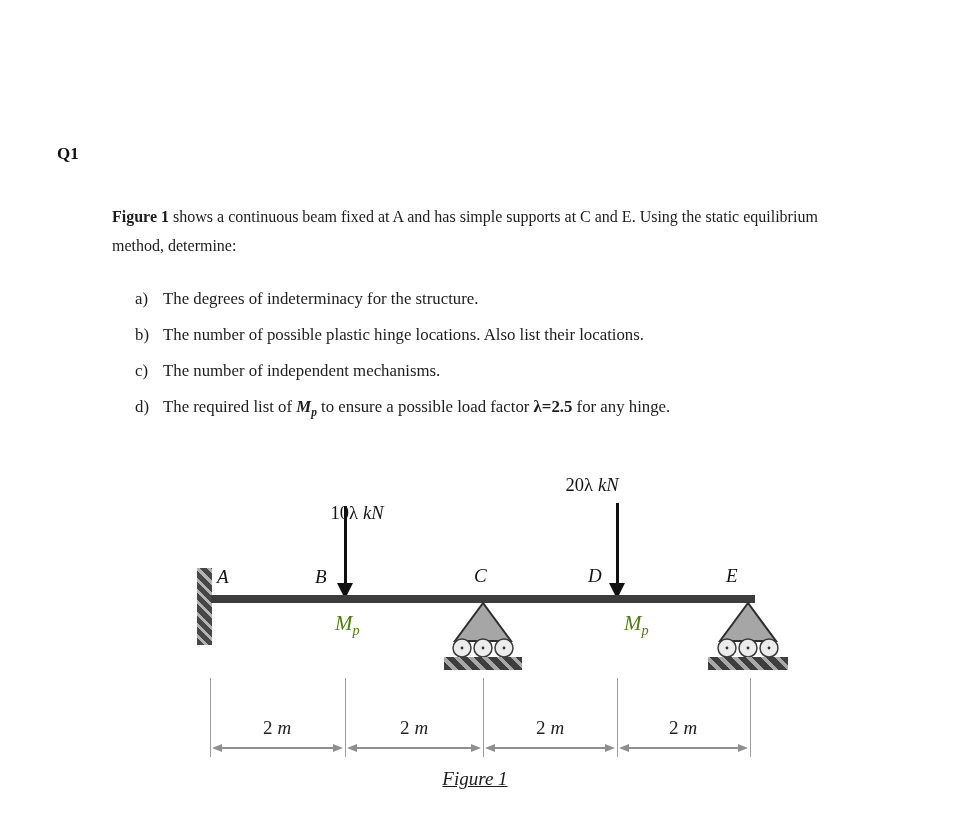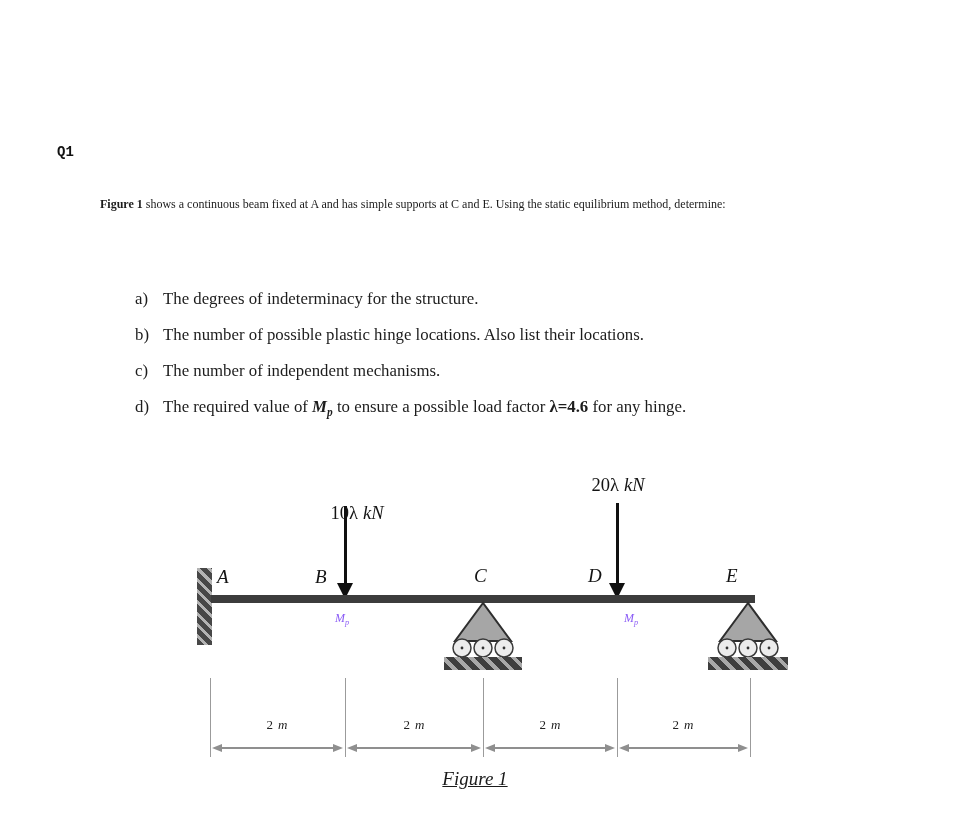--- a/index.html
+++ b/index.html
@@ -2,25 +2,25 @@
 <html><head>
 <meta charset="utf-8">
 <style>
   html,body{margin:0;padding:0;background:#ffffff;}
   .page{
     position:relative;width:965px;height:838px;background:#ffffff;overflow:hidden;
     font-family:"Liberation Serif", serif;color:#1c1c1c;
   }
   .q-label{
     position:absolute;left:57px;top:144px;
-    font-family:Liberation Mono, monospace;font-weight:700;font-size:14px;color:#111;
+    font-family:Liberation Serif, serif;font-weight:700;font-size:17px;color:#111;
   }
   .intro{
-    position:absolute;left:100px;top:190px;width:730px;margin:0;
-    font-size:12px;line-height:29px;
+    position:absolute;left:100px;top:190px;width:730px;margin:12px;
+    font-size:16px;line-height:29px;
   }
   .intro .b{font-weight:700;}
   .list{position:absolute;left:135px;top:288px;width:720px;}
   .item{display:flex;font-size:16.8px;line-height:22px;margin-bottom:14px;}
   .item .lab{width:28px;flex:0 0 28px;}
   .item .txt{flex:1;}
   .bi{font-weight:700;font-style:italic;}
   .bo{font-weight:700;}
   sub.p{font-size:0.68em;}
   
@@ -28,32 +28,32 @@
   .load-label .amt{margin-right:5px;}
   .load-label .unit{font-style:italic;}
   .shaft{position:absolute;width:3px;background:#101010;}
   .ahead{position:absolute;width:0;height:0;border-left:8px solid transparent;border-right:8px solid transparent;border-top:16px solid #101010;}
   .wall{
     position:absolute;left:197px;top:568px;width:15px;height:77px;
     background:repeating-linear-gradient(45deg,#474747 0 5px,#b3b3b3 5px 8px);
   }
   .beam{position:absolute;left:211px;top:595px;width:544px;height:8px;background:#3c3c3c;}
   .node-lab{position:absolute;font-style:italic;font-size:19px;color:#141414;}
-  .mp-lab{position:absolute;font-style:italic;font-size:12px;color:#8b5cf6;}
+  .mp-lab{position:absolute;font-style:italic;font-size:21px;color:#4d7c0f;}
   .support{position:absolute;}
   .ground{
     position:absolute;height:13px;
     background:repeating-linear-gradient(45deg,#3e3e3e 0 6px,#a8a8a8 6px 10px);
   }
   .ext-line{position:absolute;width:1px;height:79px;top:678px;background:#9b9b9b;}
   .dim-arrow{position:absolute;top:743px;height:9px;display:flex;align-items:center;}
   .dim-arrow .hd-l{width:0;height:0;border-top:4.5px solid transparent;border-bottom:4.5px solid transparent;border-right:10px solid #8f8f8f;}
   .dim-arrow .hd-r{width:0;height:0;border-top:4.5px solid transparent;border-bottom:4.5px solid transparent;border-left:10px solid #8f8f8f;}
   .dim-arrow .ln{flex:1;height:2px;background:#8f8f8f;}
-  .dim-lab{position:absolute;top:717px;width:80px;text-align:center;font-size:13px;color:#222;}
+  .dim-lab{position:absolute;top:717px;width:80px;text-align:center;font-size:19px;color:#222;}
   .dim-lab .unit{font-style:italic;margin-left:5px;}
   .caption{
     position:absolute;left:390px;top:768px;width:170px;text-align:center;
     font-size:19px;font-style:italic;text-decoration:underline;color:#1a1a1a;
   }
 </style>
 </head>
 <body>
 
 <div class="page">
@@ -70,26 +70,26 @@
     <div class="item">
       <span class="lab">b)</span>
       <span class="txt">The number of possible plastic hinge locations. Also list their locations.</span>
     </div>
     <div class="item">
       <span class="lab">c)</span>
       <span class="txt">The number of independent mechanisms.</span>
     </div>
     <div class="item">
       <span class="lab">d)</span>
-      <span class="txt"><span>The required value of </span><span class="bi">M</span><sub class="p bi">p</sub><span> to ensure a possible load factor </span><span class="bo">λ=4.6</span><span> for any hinge.</span></span>
+      <span class="txt"><span>The required list of </span><span class="bi">M</span><sub class="p bi">p</sub><span> to ensure a possible load factor </span><span class="bo">λ=2.5</span><span> for any hinge.</span></span>
     </div>
   </div>
 
   <div class="load-label" style="left:309px;top:503px;"><span class="amt">10λ</span><span class="unit">kN</span></div>
-  <div class="load-label" style="left:570px;top:475px;"><span class="amt">20λ</span><span class="unit">kN</span></div>
+  <div class="load-label" style="left:544px;top:475px;"><span class="amt">20λ</span><span class="unit">kN</span></div>
 
   <div class="shaft" style="left:344px;top:506px;height:77px;"></div>
   <div class="ahead" style="left:337px;top:583px;"></div>
   <div class="shaft" style="left:616px;top:503px;height:80px;"></div>
   <div class="ahead" style="left:609px;top:583px;"></div>
 
   <div class="wall"></div>
 
   <div class="beam"></div>
 

